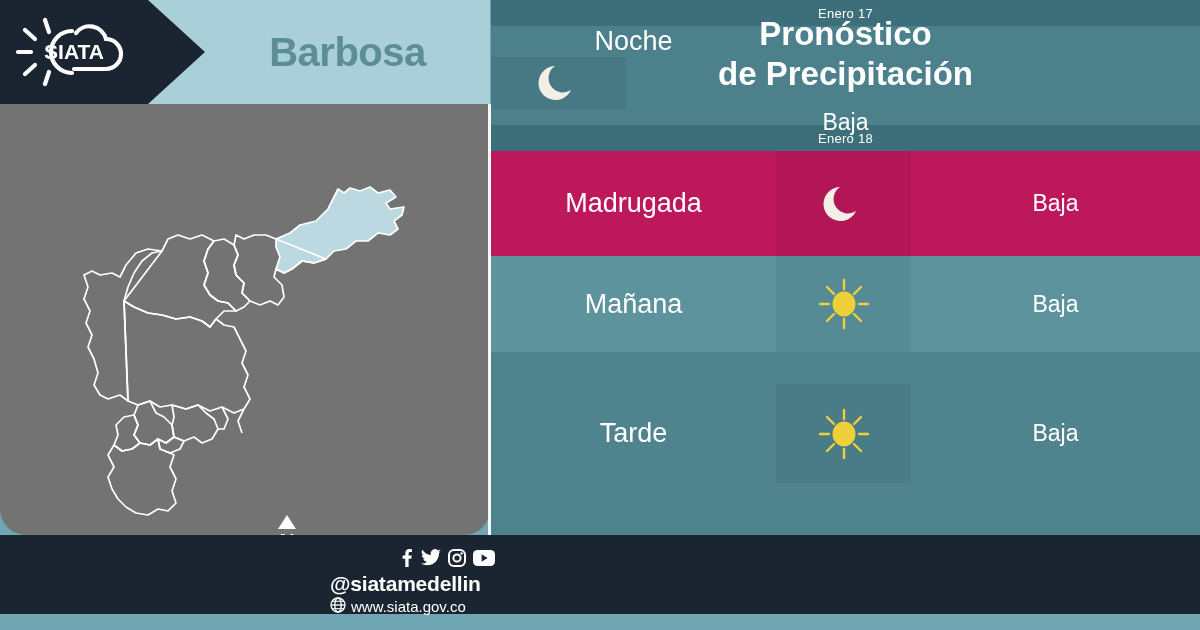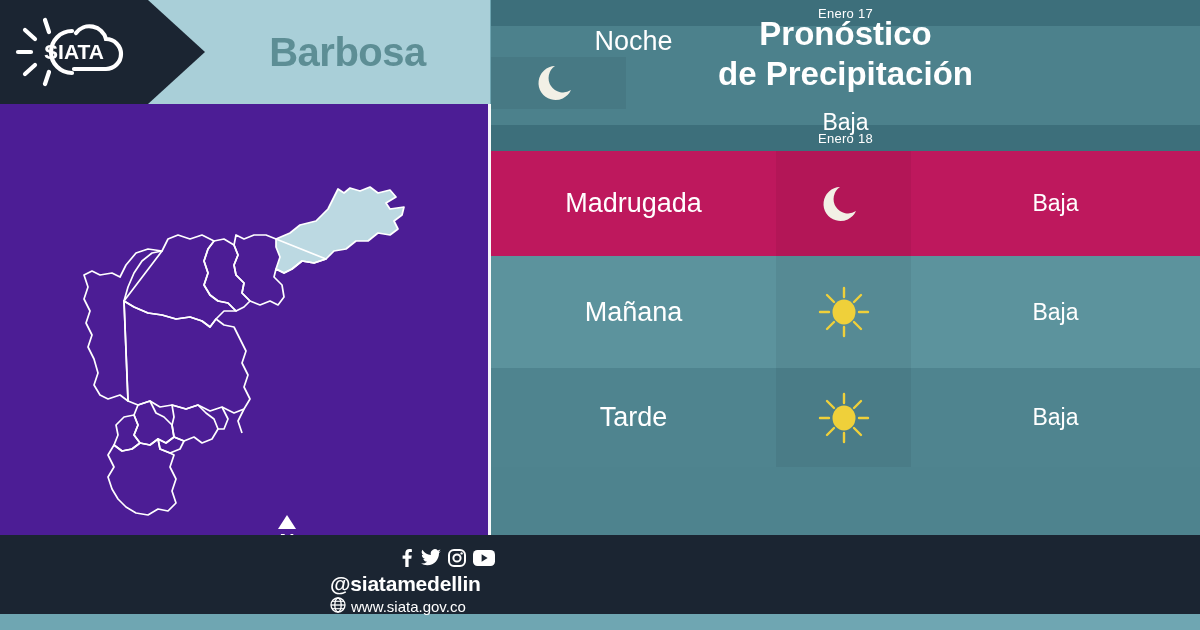--- a/index.html
+++ b/index.html
@@ -6,21 +6,22 @@
   html,body { width:1200px; height:630px; overflow:hidden; }
   body {
     font-family:"Liberation Sans", sans-serif;
     background:#6fa6b2;
     position:relative;
   }
 
   
   #left-panel{
     position:absolute; left:0; top:0; width:490px; height:535px;
-    background:#4c1d95;
+    background:#737373;
+    border-radius:26px;
   }
   #left-header{
     position:absolute; left:0; top:0; width:490px; height:104px;
     background:#a9cfd8;
   }
   #logo-pennant{
     position:absolute; left:0; top:0; width:205px; height:104px;
     background:#1b2532;
     clip-path: polygon(0 0, 148px 0, 205px 52px, 148px 104px, 0 100%);
   }
@@ -72,22 +73,22 @@
   }
   .f-row{ width:709px; display:flex; align-items:stretch; }
   .f-row .col-label{ width:285px; display:flex; align-items:center; justify-content:center;
     color:#fff; font-size:27px; font-weight:300; }
   .f-row .col-icon{ width:135px; display:flex; align-items:center; justify-content:center;
     background:rgba(0,0,0,.055); }
   .f-row .col-val{ flex:1; display:flex; align-items:center; justify-content:center;
     color:#fff; font-size:23px; font-weight:300; }
   #row-0{ height:99px; background:#4c818c;flex-direction:column; }
   #row-1{ height:105px; background:#be185d; }
-  #row-2{ height:112px; background:#5c939d; }
-  #row-3{ height:99px; background:#4f848f; }
+  #row-2{ height:96px; background:#5c939d; }
+  #row-3{ height:99px; background:#4f848f;margin-top:32px; }
 
   
   #footer{
     position:absolute; left:0; top:535px; width:1200px; height:79px;
     background:#1b2532; color:#fff;
     display:flex; align-items:center;
   }
   #footer-social{ position:absolute; left:330px; top:14px; text-align:left; }
   #social-icons{ display:flex; gap:7px; align-items:center; justify-content:flex-start; padding-left:68px; }
   #handle{ font-size:21px; font-weight:bold; letter-spacing:-.2px; margin-top:1px; }

